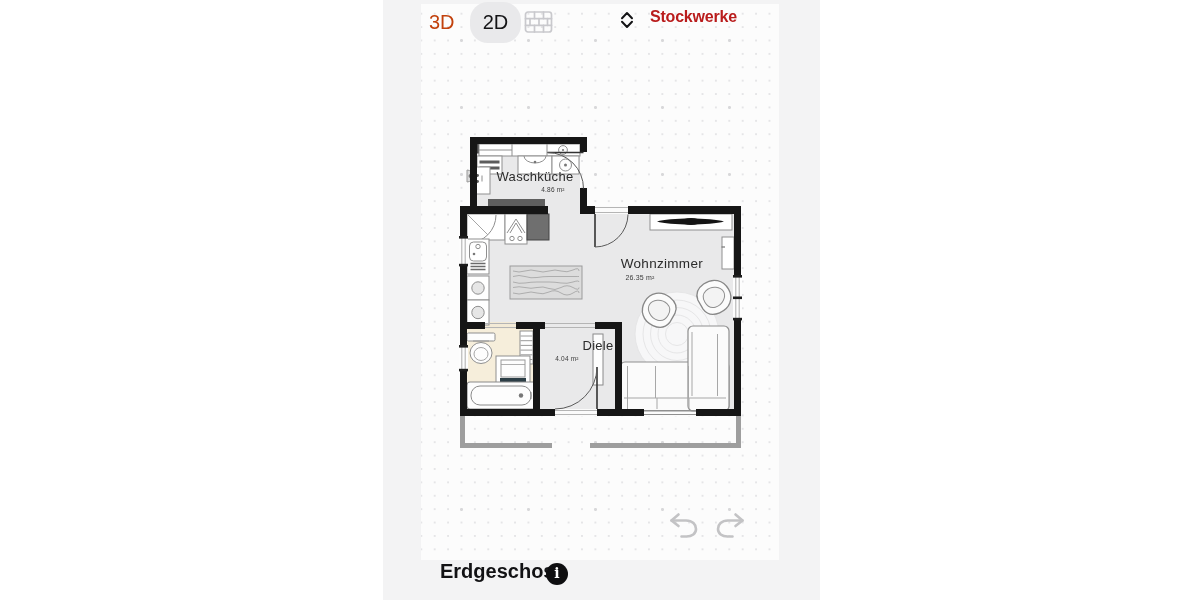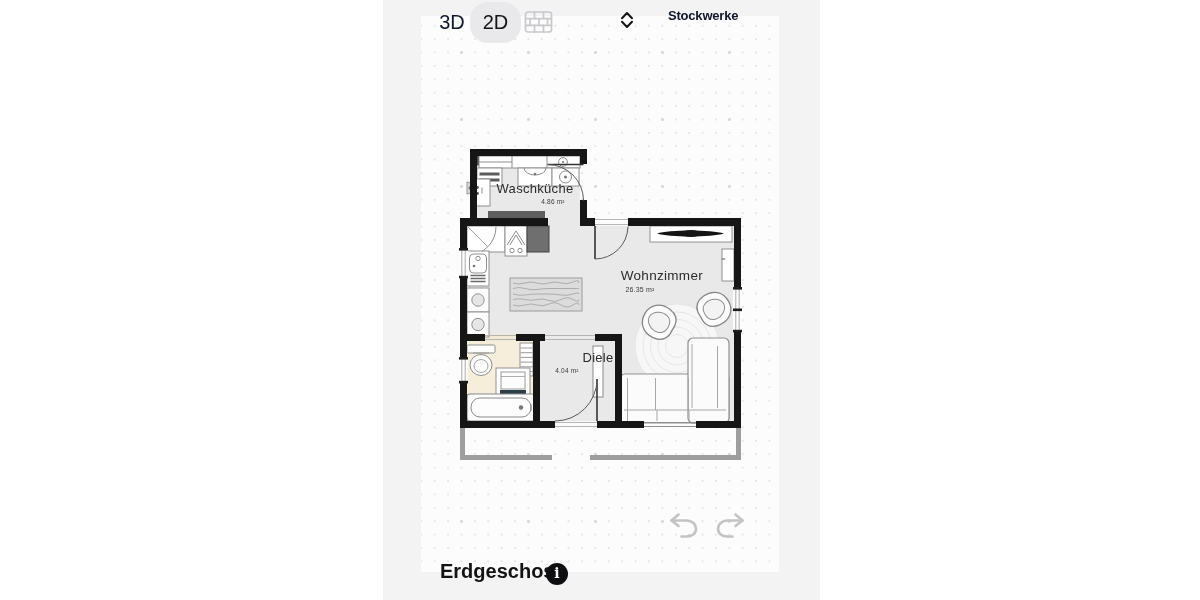--- a/index.html
+++ b/index.html
@@ -1,36 +1,36 @@
 <!DOCTYPE html>
 <html><head>
 <meta charset="utf-8">
 <style>
   html,body{margin:0;padding:0;background:#ffffff;font-family:"Liberation Sans",sans-serif;}
   .stage{position:relative;width:1200px;height:600px;background:#ffffff;overflow:hidden;}
   .app{position:absolute;left:383px;top:0;width:437px;height:600px;background:#f3f3f4;}
-  .canvas{position:absolute;left:38px;top:16px;width:358px;height:556px;
+  .canvas{position:absolute;left:38px;top:4px;width:358px;height:556px;
     background-color:#fcfcfc;
     background-image:
       radial-gradient(circle,#d8d8da 1.2px,transparent 1.7px),
       radial-gradient(circle,#e5e5e7 1px,transparent 1.4px);
     background-size:67px 67px,13.4px 13.4px;
     background-position:7px 3px,7px 3px;}
   .plan-svg{position:absolute;left:0;top:0;}
   .room-label{position:absolute;text-align:center;color:#2b2b2b;pointer-events:none;}
   .rname{font-size:13px;letter-spacing:.3px;}
   .rname.big{font-size:13.5px;}
   .rarea{font-size:6.5px;color:#3a3a3a;letter-spacing:.2px;}
-  .hdr-3d{position:absolute;left:46px;top:0;width:46px;height:44px;line-height:44px;text-align:center;
-    font-size:20px;color:#0f172a;cursor:pointer;}
+  .hdr-3d{position:absolute;left:46px;top:0;width:46px;height:44px;line-height:44px;
+    font-size:20px;color:#c2410c;cursor:pointer;}
   .hdr-2d{position:absolute;left:87px;top:2px;width:51px;height:41px;line-height:41px;text-align:center;
     font-size:20px;color:#141416;background:#e9e9eb;border-radius:18px;cursor:pointer;}
   .hdr-brick{position:absolute;left:141px;top:10px;width:29px;height:24px;}
   .hdr-selector{position:absolute;left:233px;top:9px;width:22px;height:22px;cursor:pointer;}
-  .hdr-stockwerke{position:absolute;left:285px;top:8px;font-size:13px;font-weight:700;color:#0f172a;
+  .hdr-stockwerke{position:absolute;left:267px;top:8px;font-size:16px;font-weight:700;color:#b91c1c;
     letter-spacing:-.2px;cursor:pointer;}
   .undo-btn{position:absolute;left:283px;top:509px;width:34px;height:30px;cursor:pointer;}
   .redo-btn{position:absolute;left:331px;top:509px;width:34px;height:30px;cursor:pointer;}
   .footer-title{position:absolute;left:57px;top:560px;font-size:20px;font-weight:700;color:#121214;}
   .info-btn{position:absolute;left:163px;top:563px;width:22px;height:22px;border-radius:50%;
     background:#0e0e10;color:#ffffff;text-align:center;line-height:21px;
     font-family:"DejaVu Serif",serif;font-weight:700;font-size:14px;cursor:pointer;}
 </style>
 </head>
 <body>

